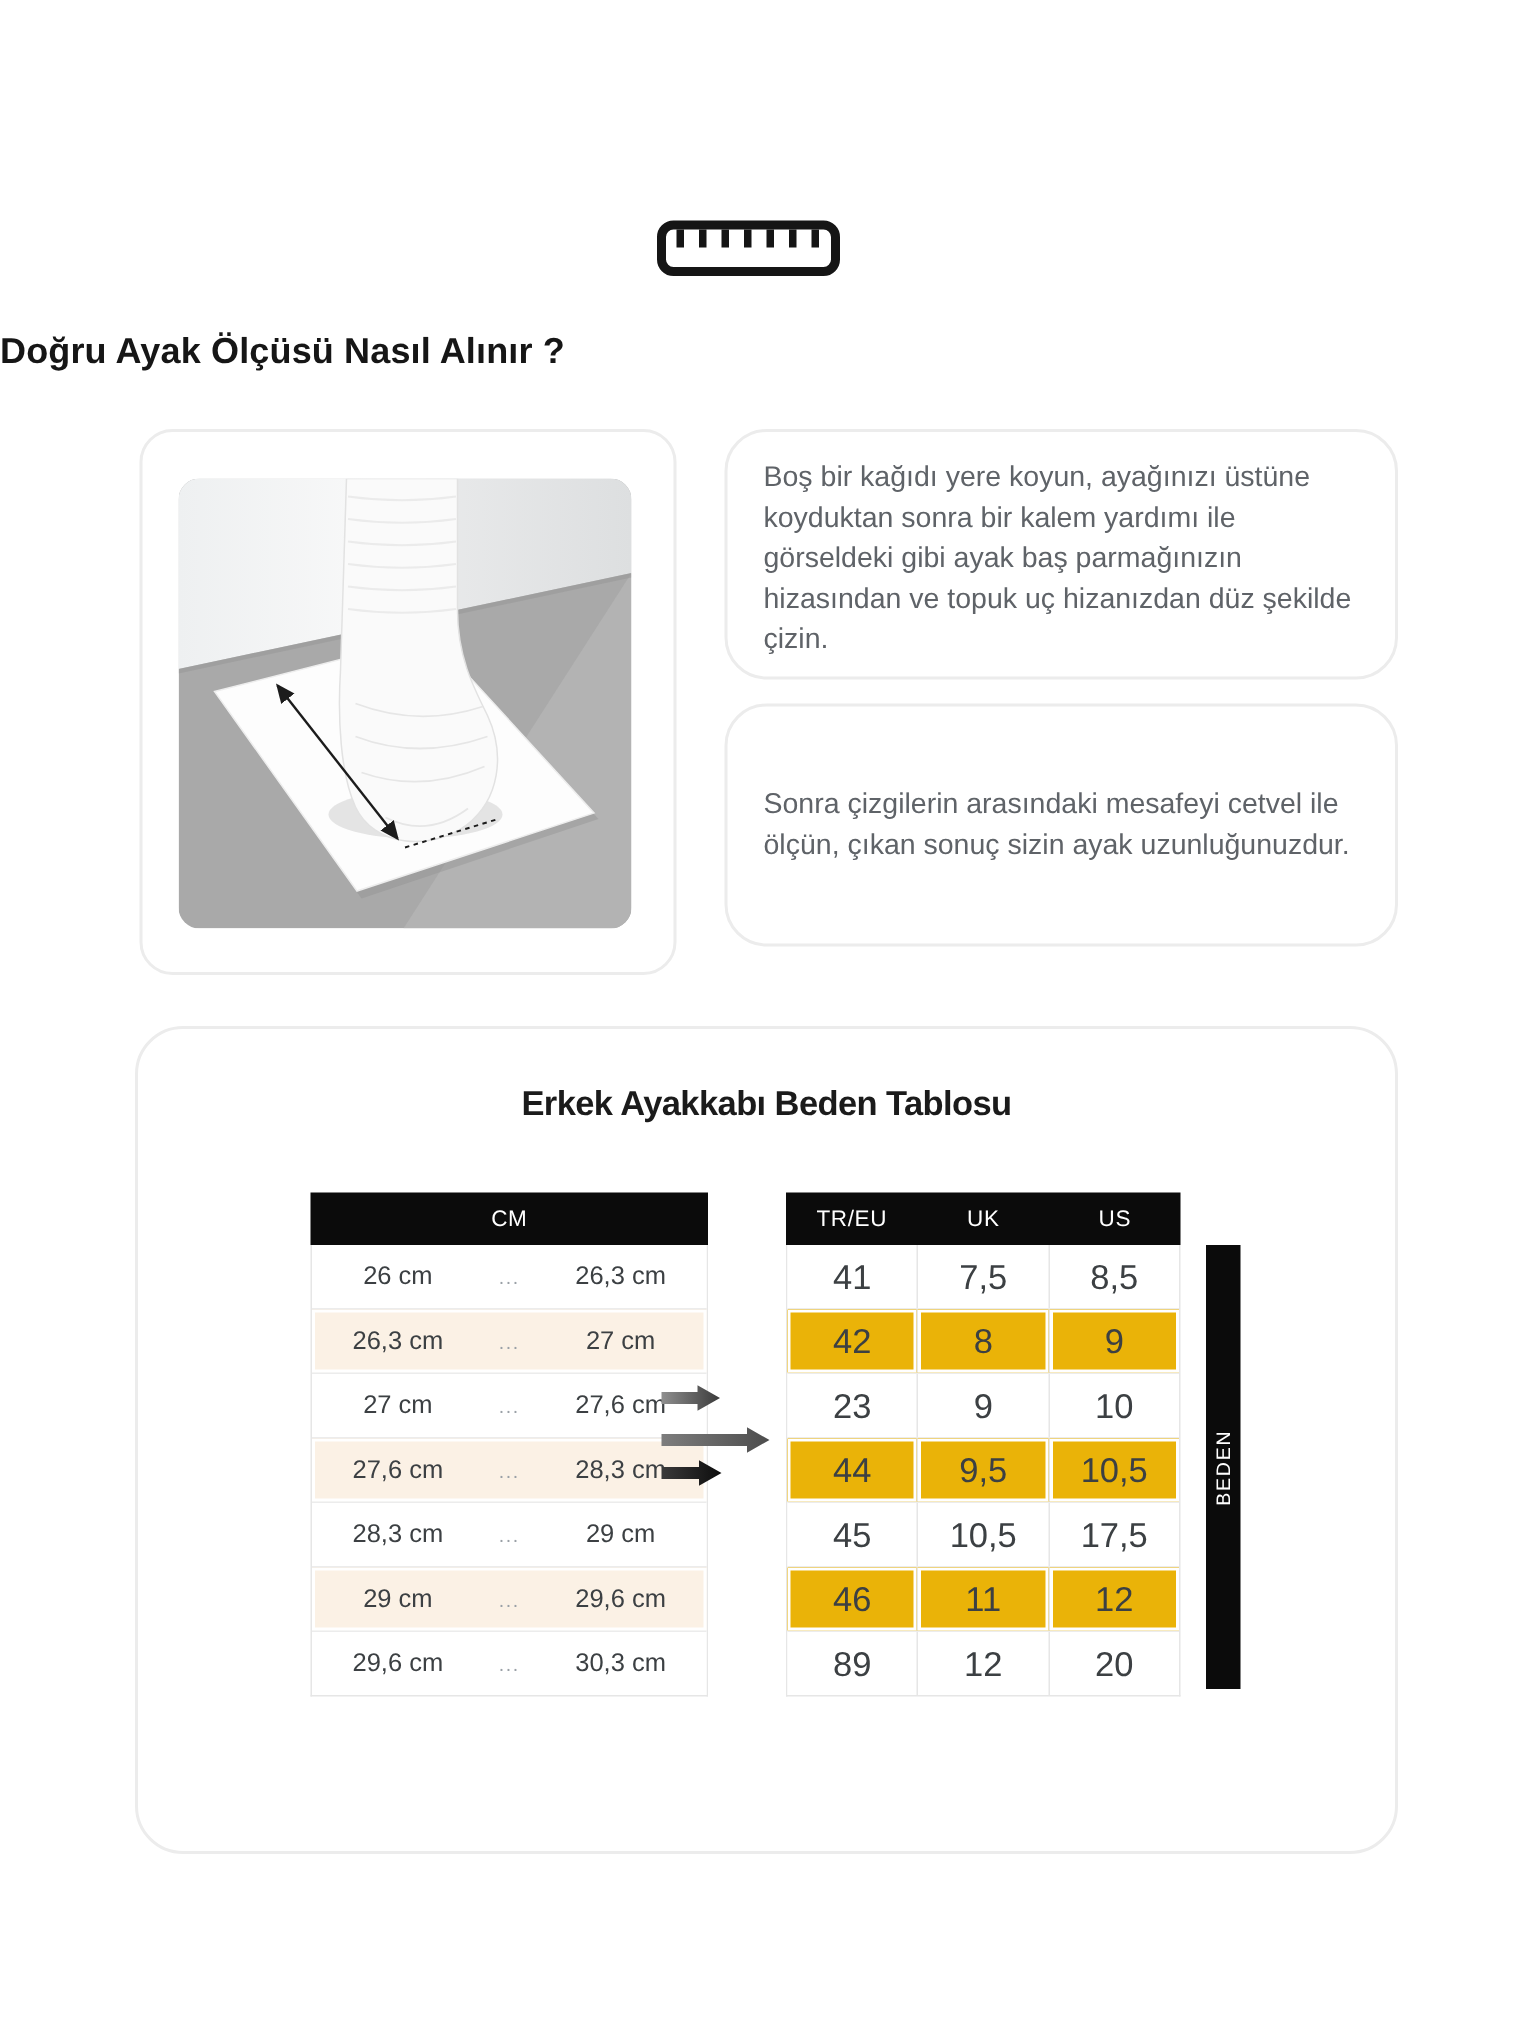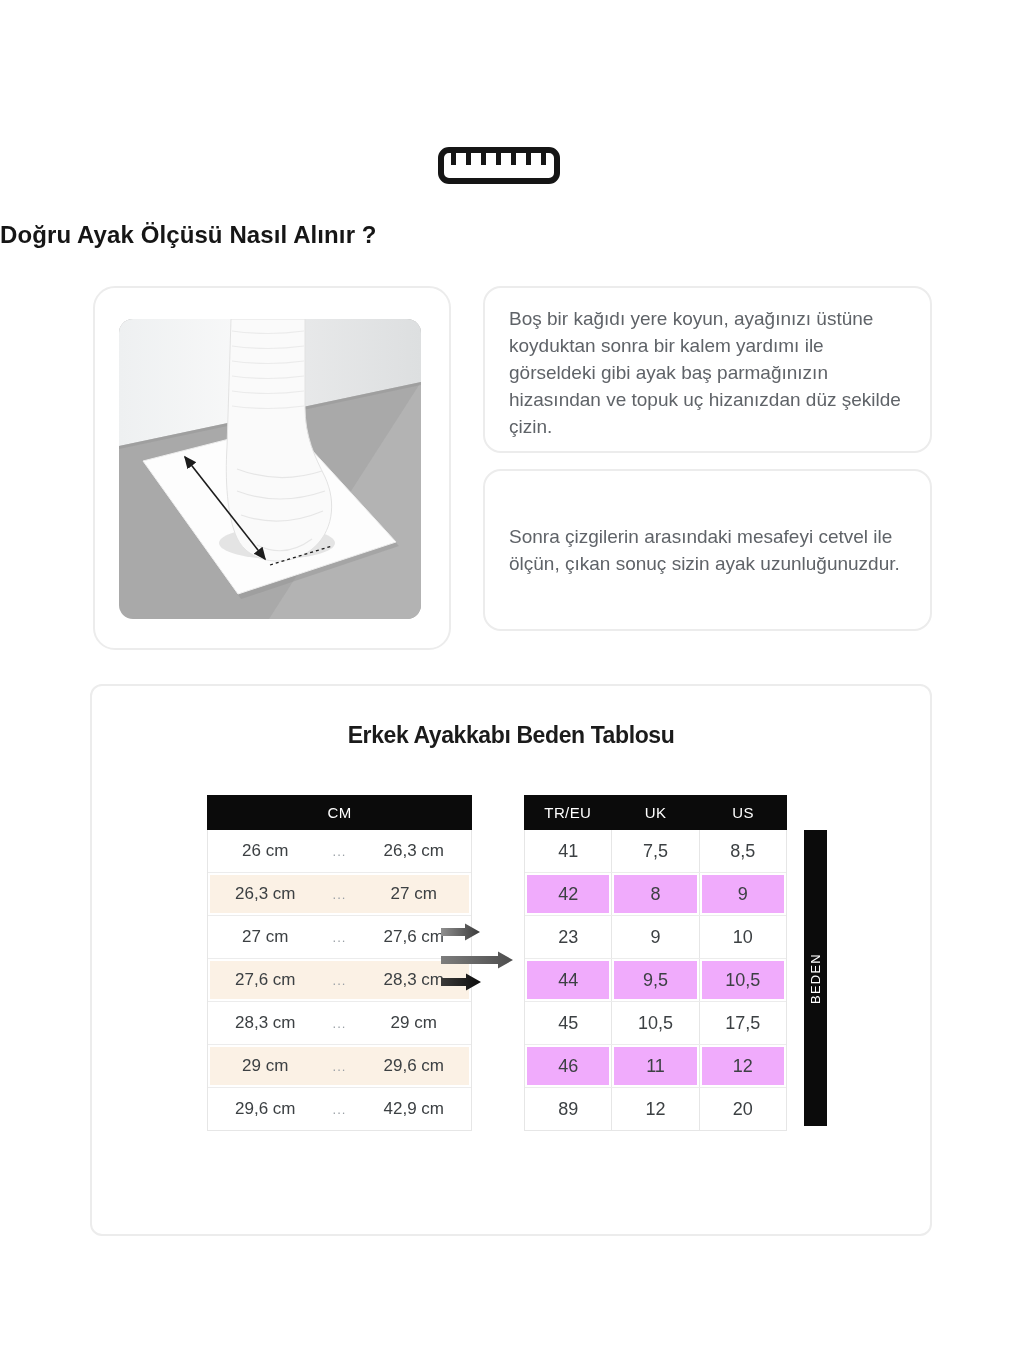--- a/index.html
+++ b/index.html
@@ -12,28 +12,28 @@
   
   .ruler{left:437px;top:146px;width:124px;height:40px;}
   .page-title{
     left:0;top:221px;width:1020px;text-align:left;margin:0;
     font-size:24px;font-weight:700;color:#161616;letter-spacing:.1px;
   }
   
   .card{background:#fff;border:2px solid #ececec;box-sizing:border-box;}
   .photo-card{left:93px;top:286px;width:358px;height:364px;border-radius:22px;}
   .photo{left:24px;top:31px;width:302px;height:300px;border-radius:14px;overflow:hidden;}
-  .step-card{left:483px;top:286px;width:449px;height:167px;border-radius:18px;}
+  .step-card{left:483px;top:286px;width:449px;height:167px;border-radius:28px;}
   .step-card.step2{top:469px;height:162px;display:flex;align-items:center;}
   .step-card p{
     margin:0;padding:17px 24px 0 24px;font-size:19px;line-height:27px;color:#5f6368;
   }
   .step-card.step2 p{padding:0 24px;}
   
-  .size-card{left:90px;top:684px;width:842px;height:552px;border-radius:12px;}
+  .size-card{left:90px;top:684px;width:842px;height:552px;border-radius:32px;}
   .size-title{
     position:absolute;left:0;top:36px;width:100%;text-align:center;margin:0;
     font-size:23px;font-weight:700;color:#1b1b1b;letter-spacing:-.4px;
   }
   .thead{
     background:#0b0b0b;color:#fff;height:35px;display:flex;align-items:center;
     justify-content:center;font-size:15px;font-weight:500;letter-spacing:.4px;
   }
   
   .cm-table{position:absolute;left:115px;top:109px;width:265px;}
@@ -47,24 +47,24 @@
   .arrows{left:347px;top:230px;}
   
   .sz-table{position:absolute;left:432px;top:109px;width:263px;}
   .sz-head span{flex:1;text-align:center;}
   .sz-head{justify-content:stretch;}
   .sz-body{border:1px solid #e6e6e6;border-top:none;box-sizing:border-box;}
   .sz-row{display:flex;height:42px;background:#fff;}
   .sz-row + .sz-row{border-top:1px solid #ececec;}
   .sz-cell{
     flex:1;display:flex;align-items:center;justify-content:center;
-    font-size:18px;color:#3c4043;
+    font-size:23px;color:#3c4043;
   }
   .sz-cell + .sz-cell{border-left:1px solid #e6e6e6;}
-  .sz-row.alt .sz-cell{background:#f0abfc;box-shadow:inset 0 0 0 2px #fff;}
+  .sz-row.alt .sz-cell{background:#eab308;box-shadow:inset 0 0 0 2px #fff;}
   
   .beden-bar{
     left:712px;top:144px;width:23px;height:296px;background:#0b0b0b;
     display:flex;align-items:center;justify-content:center;
   }
   .beden-bar span{
     transform:rotate(-90deg);color:#fff;font-size:13px;letter-spacing:1.2px;
     white-space:nowrap;font-weight:500;
   }
 </style>
@@ -184,21 +184,21 @@
           <span class="v">29 cm</span>
         </div>
         <div class="cm-row alt">
           <span class="v">29 cm</span>
           <span class="sep">...</span>
           <span class="v">29,6 cm</span>
         </div>
         <div class="cm-row">
           <span class="v">29,6 cm</span>
           <span class="sep">...</span>
-          <span class="v">42,9 cm</span>
+          <span class="v">30,3 cm</span>
         </div>
       </div>
     </div>
 
     <svg class="abs arrows" width="78" height="76" viewBox="0 0 78 76">
       <defs>
         <linearGradient id="g1" x1="0" y1="0" x2="1" y2="0">
           <stop offset="0" stop-color="#8f8f8f"></stop>
             <stop offset="1" stop-color="#3a3a3a"></stop>
         </linearGradient>

